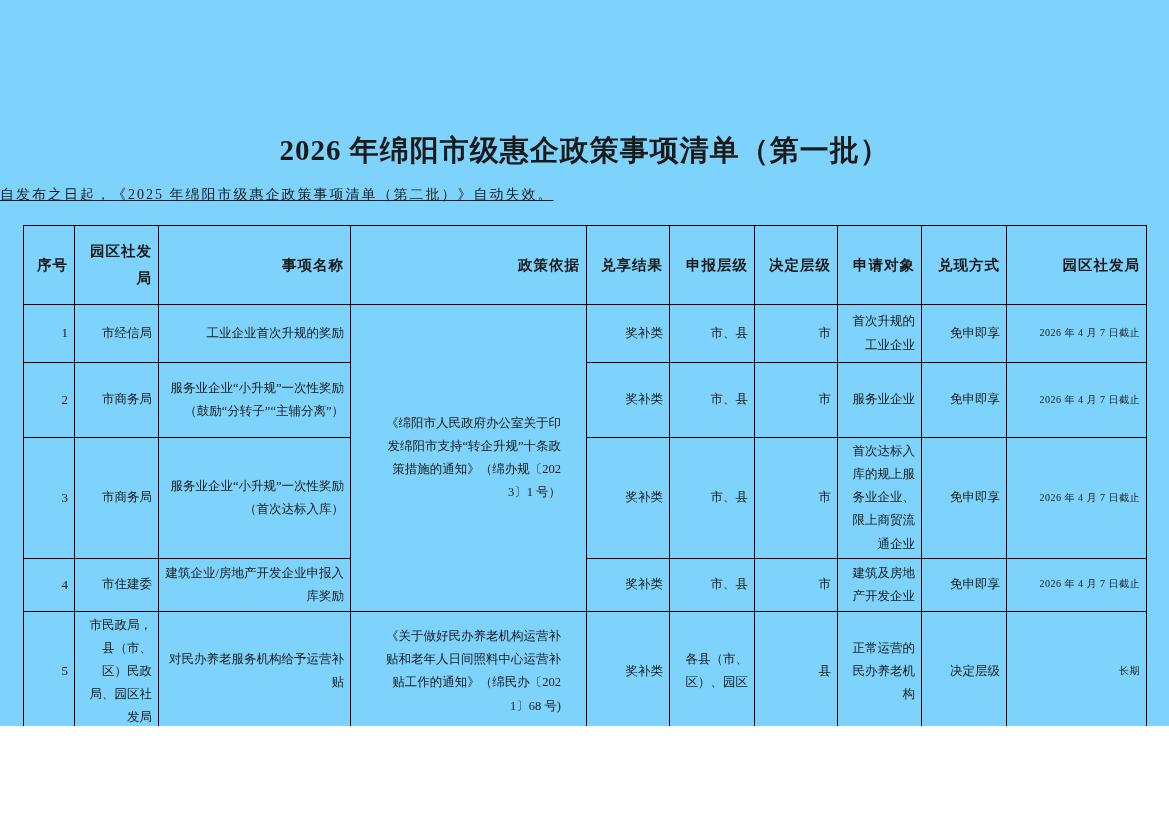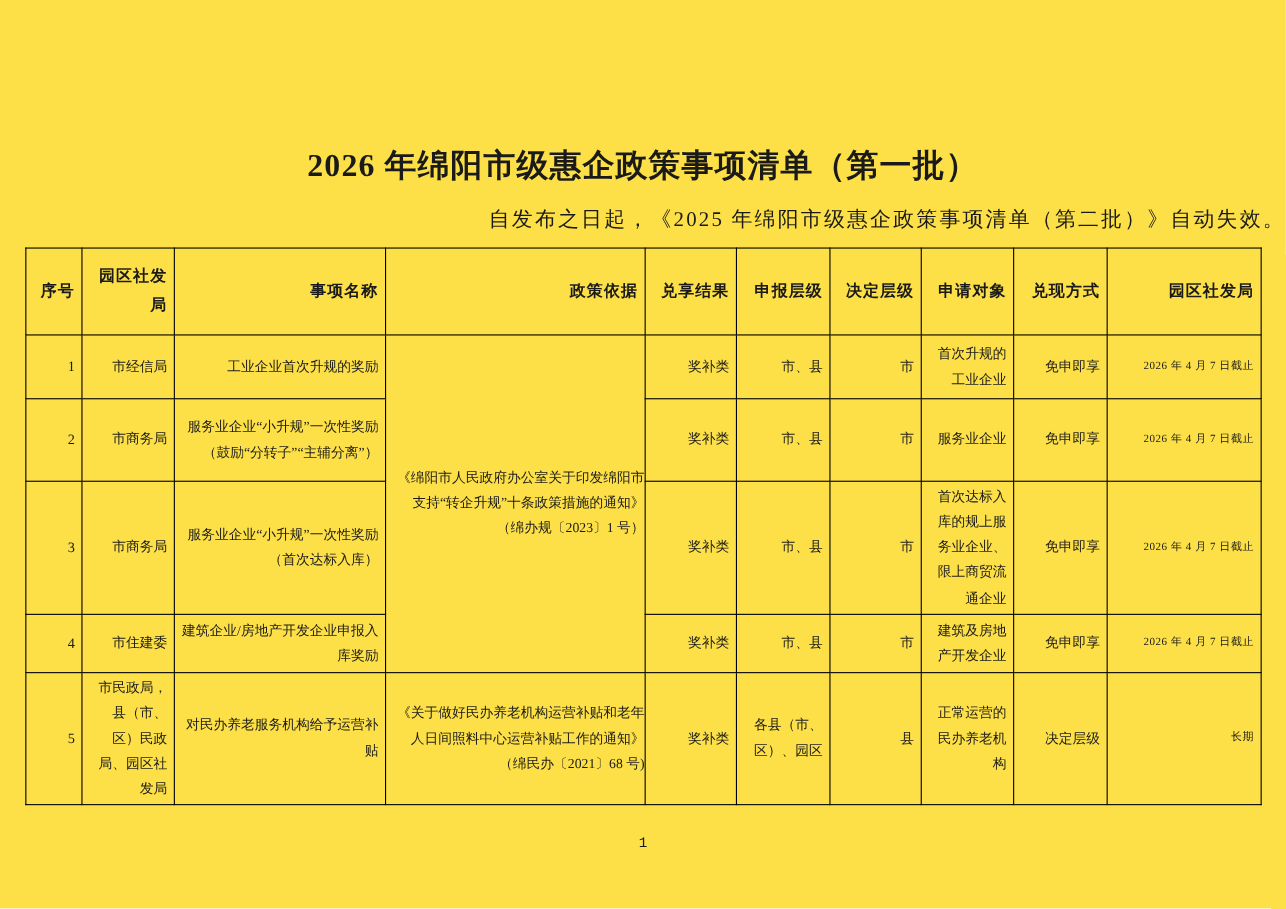--- a/index.html
+++ b/index.html
@@ -5,42 +5,43 @@
   html, body {
     margin: 0;
     padding: 0;
     background: #ffffff;
     font-family: "Liberation Serif", "DejaVu Serif", serif;
     color: #1a1a1a;
   }
   .page {
     position: relative;
     width: 1169px;
-    height: 826px;
-    background: #fde047;
+    height: 726px;
+    background: #7dd3fc;
     overflow: hidden;
   }
   .doc-title {
     position: absolute;
     top: 131px;
     left: 0;
     width: 100%;
     text-align: center;
     font-size: 29px;
     font-weight: bold;
     letter-spacing: 1px;
   }
   .doc-subtitle {
     position: absolute;
     top: 186px;
     left: 0;
     width: 100%;
-    text-align: right;
-    font-size: 19px;
+    text-align: left;
+    font-size: 14px;
     letter-spacing: 2px;
+    text-decoration: underline;
   }
   table.policy-table {
     position: absolute;
     top: 225px;
     left: 23px;
     width: 1123px;
     border-collapse: collapse;
     table-layout: fixed;
   }
   .policy-table th,
@@ -60,21 +61,21 @@
     letter-spacing: 1px;
   }
   .policy-table td.no-cell {
     font-size: 13px;
   }
   .policy-table td.date-cell {
     font-size: 10px;
     letter-spacing: 0.5px;
   }
   .policy-table td.policy-cell {
-    padding: 2px 0;
+    padding: 2px 25px;
     margin-top: 48px;
   }
   tr.hdr   { height: 79px; }
   tr.row-1 { height: 58px; }
   tr.row-2 { height: 75px; }
   tr.row-3 { height: 107px; }
   tr.row-4 { height: 53px; }
   tr.row-5 { height: 90px; }
   .page-number {
     position: absolute;

